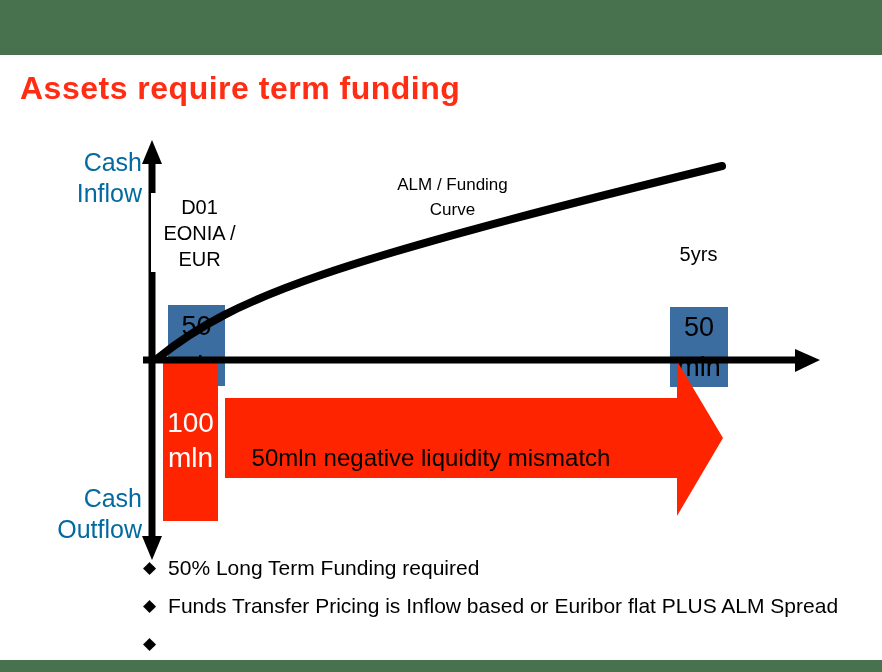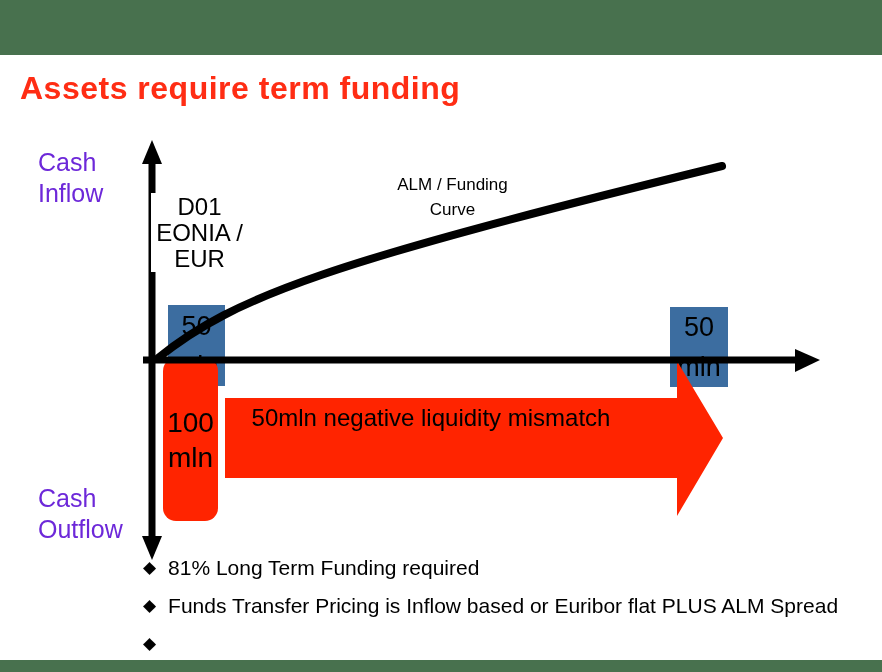--- a/index.html
+++ b/index.html
@@ -17,60 +17,60 @@
 
   .title {
     position:absolute; left:20px; top:70px; margin:0;
     font-size:32px; font-weight:bold; letter-spacing:0.5px;
     color: var(--title-red, #FF2D14);
   }
 
   .pre { white-space: pre-line; }
 
   .axis-label {
-    position:absolute; width:104px; text-align:left;
-    font-size:25px; line-height:1.22; color:#6d28d9;
+    position:absolute; width:104px; text-align:right;
+    font-size:25px; line-height:1.22; color:#0369a1;
   }
   .axis-label.inflow  { left:38px; top:147px; }
   .axis-label.outflow { left:38px; top:483px; }
 
   svg.diagram { position:absolute; left:0; top:0; z-index:2; }
 
   .fill-red  { fill: var(--accent-red, #FF2400); }
   .stroke-black { stroke:#000; fill:none; }
   .white-tag {
     position:absolute; z-index:3;
     background:#ffffff; color:#000; text-align:center;
     display:flex; align-items:center; justify-content:center;
-    font-size:24px; line-height:26px;
+    font-size:20px; line-height:26px;
   }
   .tag-d01  { left:151px; top:193px; width:97px; height:79px; }
   .tag-5yrs { left:668px; top:234px; width:61px; height:39px; }
 
   .blue-box {
     position:absolute; z-index:1;
     background: var(--box-blue, #3C6DA0); color:#000000; text-align:center;
     display:flex; align-items:center; justify-content:center;
     font-size:27px; line-height:40px;margin-top:32px;
   }
   .blue-left  { left:168px; top:273px; width:57px; height:81px; }
   .blue-right { left:670px; top:275px; width:58px; height:80px; }
 
   .red-rect {
     position:absolute; z-index:1;
     left:163px; top:358px; width:55px; height:163px;
     background: var(--accent-red, #FF2400);
-    color:#000000; text-align:center;
+    color:#ffffff; text-align:center;
     display:flex; align-items:center; justify-content:center;
-    font-size:28px; line-height:35px;border-radius:13px;
+    font-size:28px; line-height:35px;
   }
 
   .arrow-label {
     position:absolute; z-index:3;
-    left:205px; top:404px; width:452px;
+    left:205px; top:444px; width:452px;
     text-align:center; font-size:24px; color:#000;
   }
 
   .curve-label {
     position:absolute; z-index:3;
     left:375px; top:172px; width:155px;
     text-align:center; font-size:17px; line-height:25px; color:#000;
   }
 
   .bullets { position:absolute; z-index:3; left:143px; top:556px; }
@@ -110,29 +110,30 @@
     <line class="stroke-black" x1="152" y1="158" x2="152" y2="542" stroke-width="7"></line>
     <polygon fill="#000" points="152,140 142,164 162,164"></polygon>
     <polygon fill="#000" points="152,560 142,536 162,536"></polygon>
 
     <path class="stroke-black" d="M 158 358 C 235 296 330 262 722 166" stroke-width="8" stroke-linecap="round"></path>
   </svg>
 
   <div class="white-tag tag-d01 pre">D01
 EONIA /
 EUR</div>
+  <div class="white-tag tag-5yrs">5yrs</div>
 
   <div class="arrow-label">50mln negative liquidity mismatch</div>
   <div class="curve-label pre">ALM / Funding
 Curve</div>
 
   <div class="bullets">
     <div class="bullet-row">
       <span class="diamond">◆</span>
-      <span class="btext">81% Long Term Funding required</span>
+      <span class="btext">50% Long Term Funding required</span>
     </div>
     <div class="bullet-row">
       <span class="diamond">◆</span>
       <span class="btext">Funds Transfer Pricing is Inflow based or Euribor flat PLUS ALM Spread</span>
     </div>
     <div class="bullet-row">
       <span class="diamond">◆</span>
     </div>
   </div>
 

